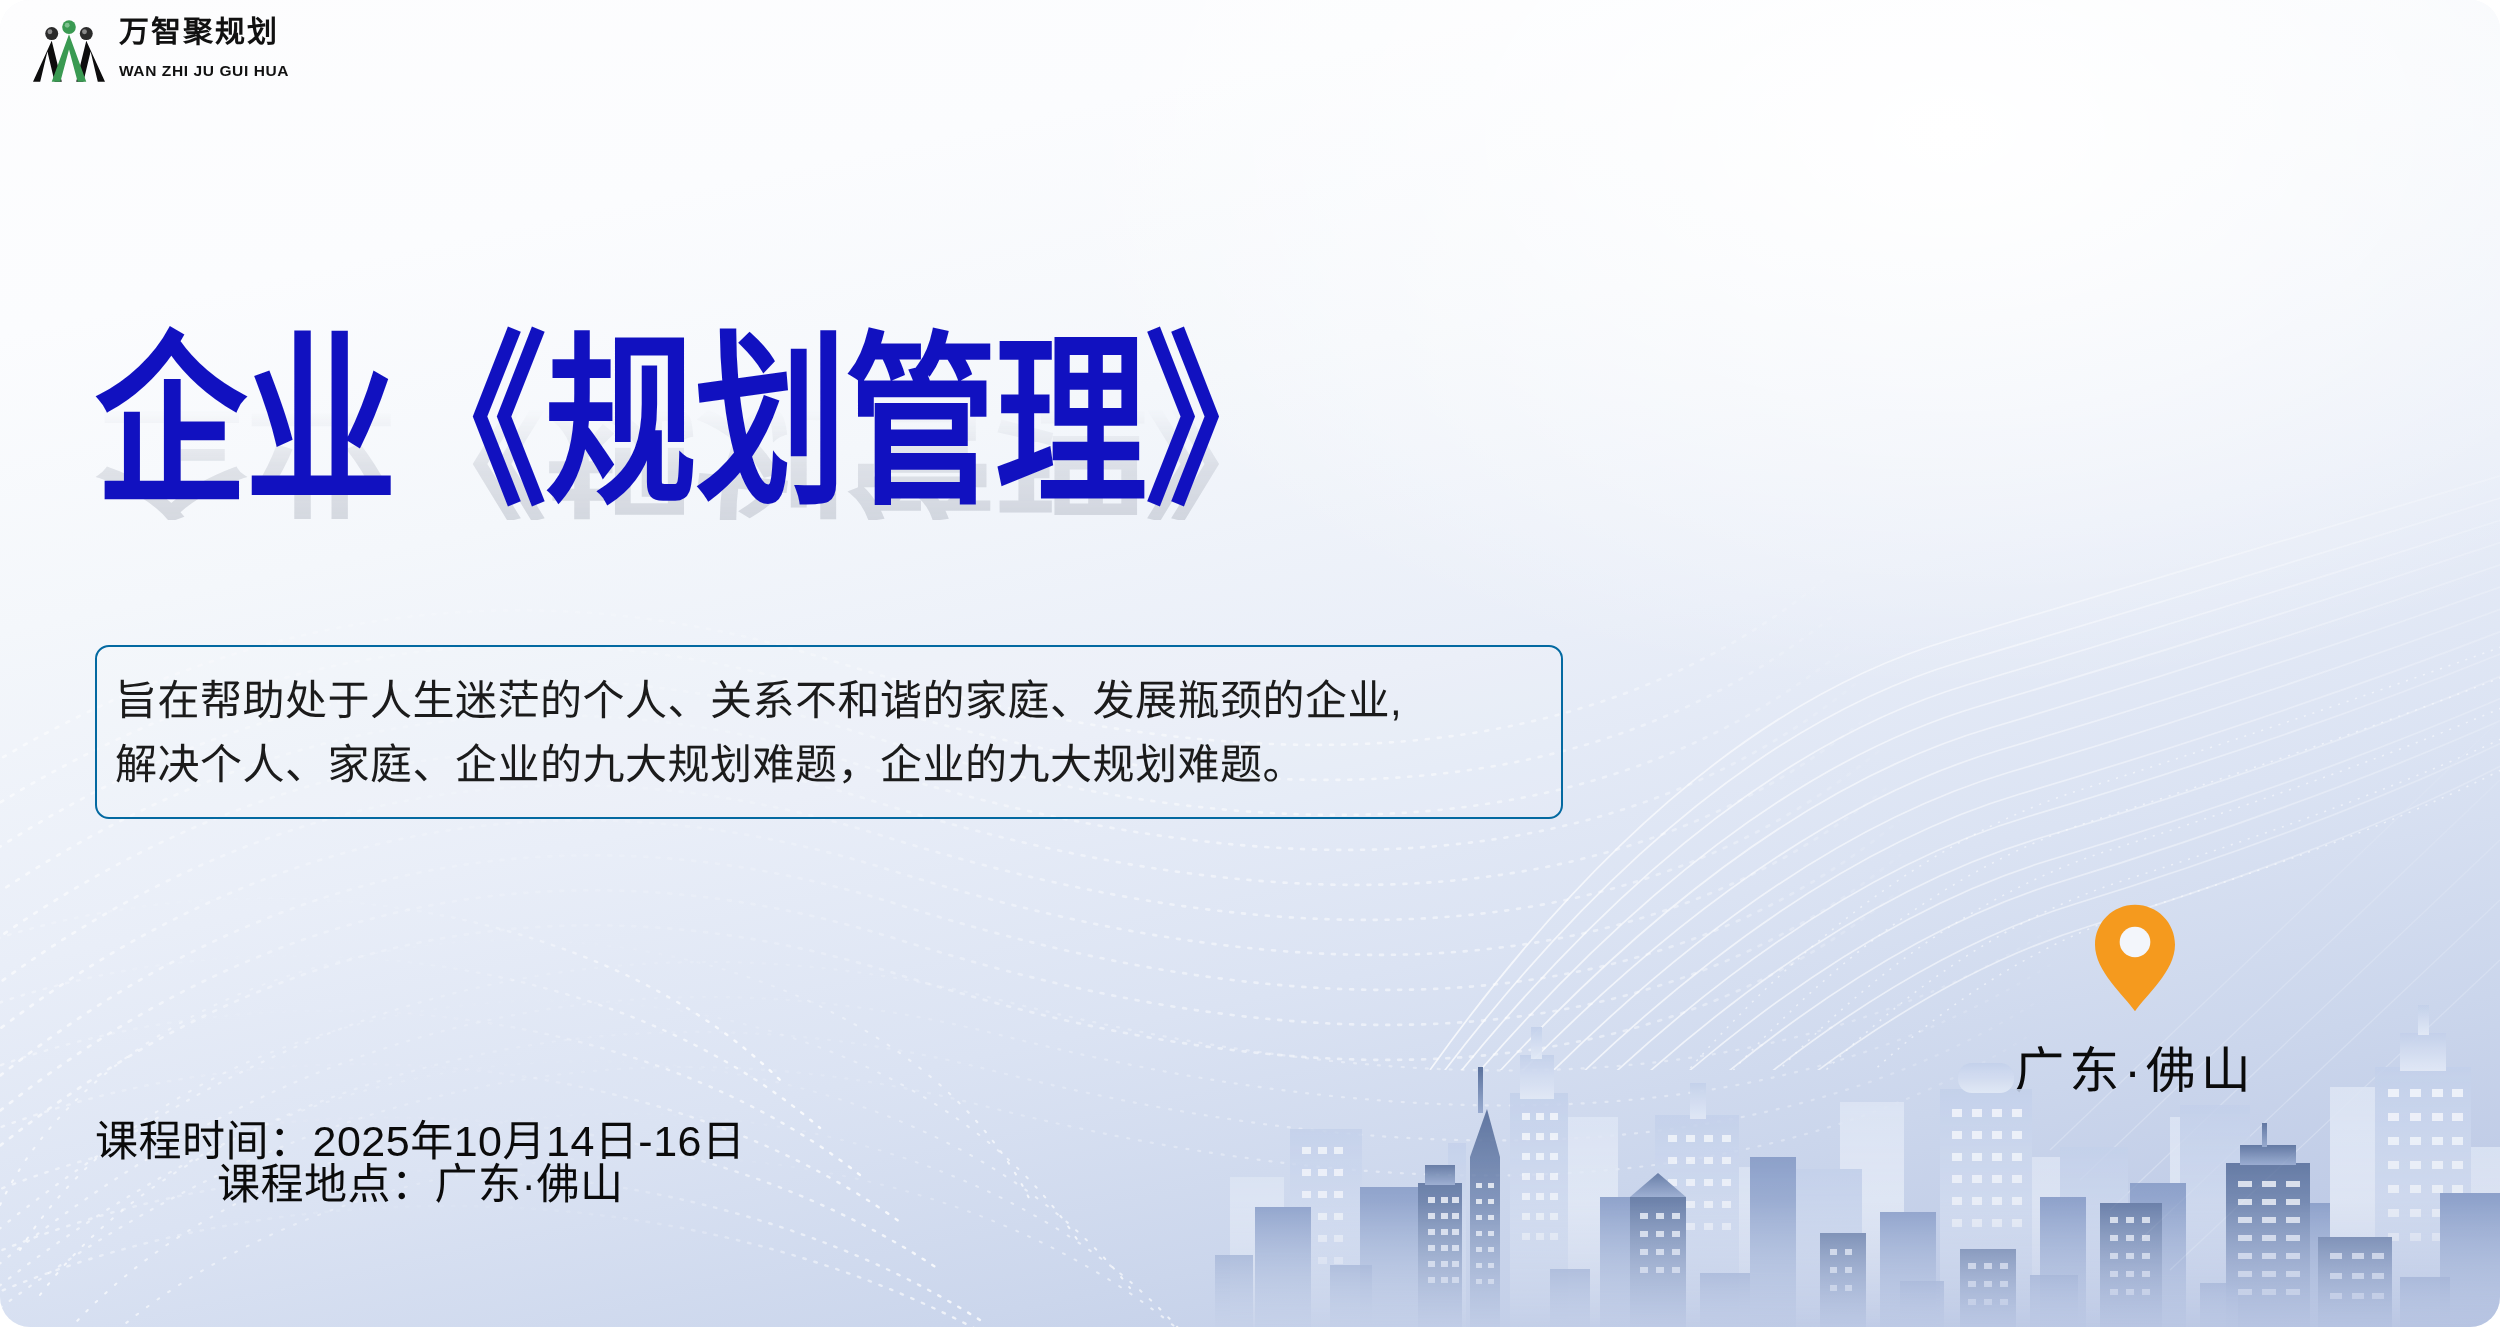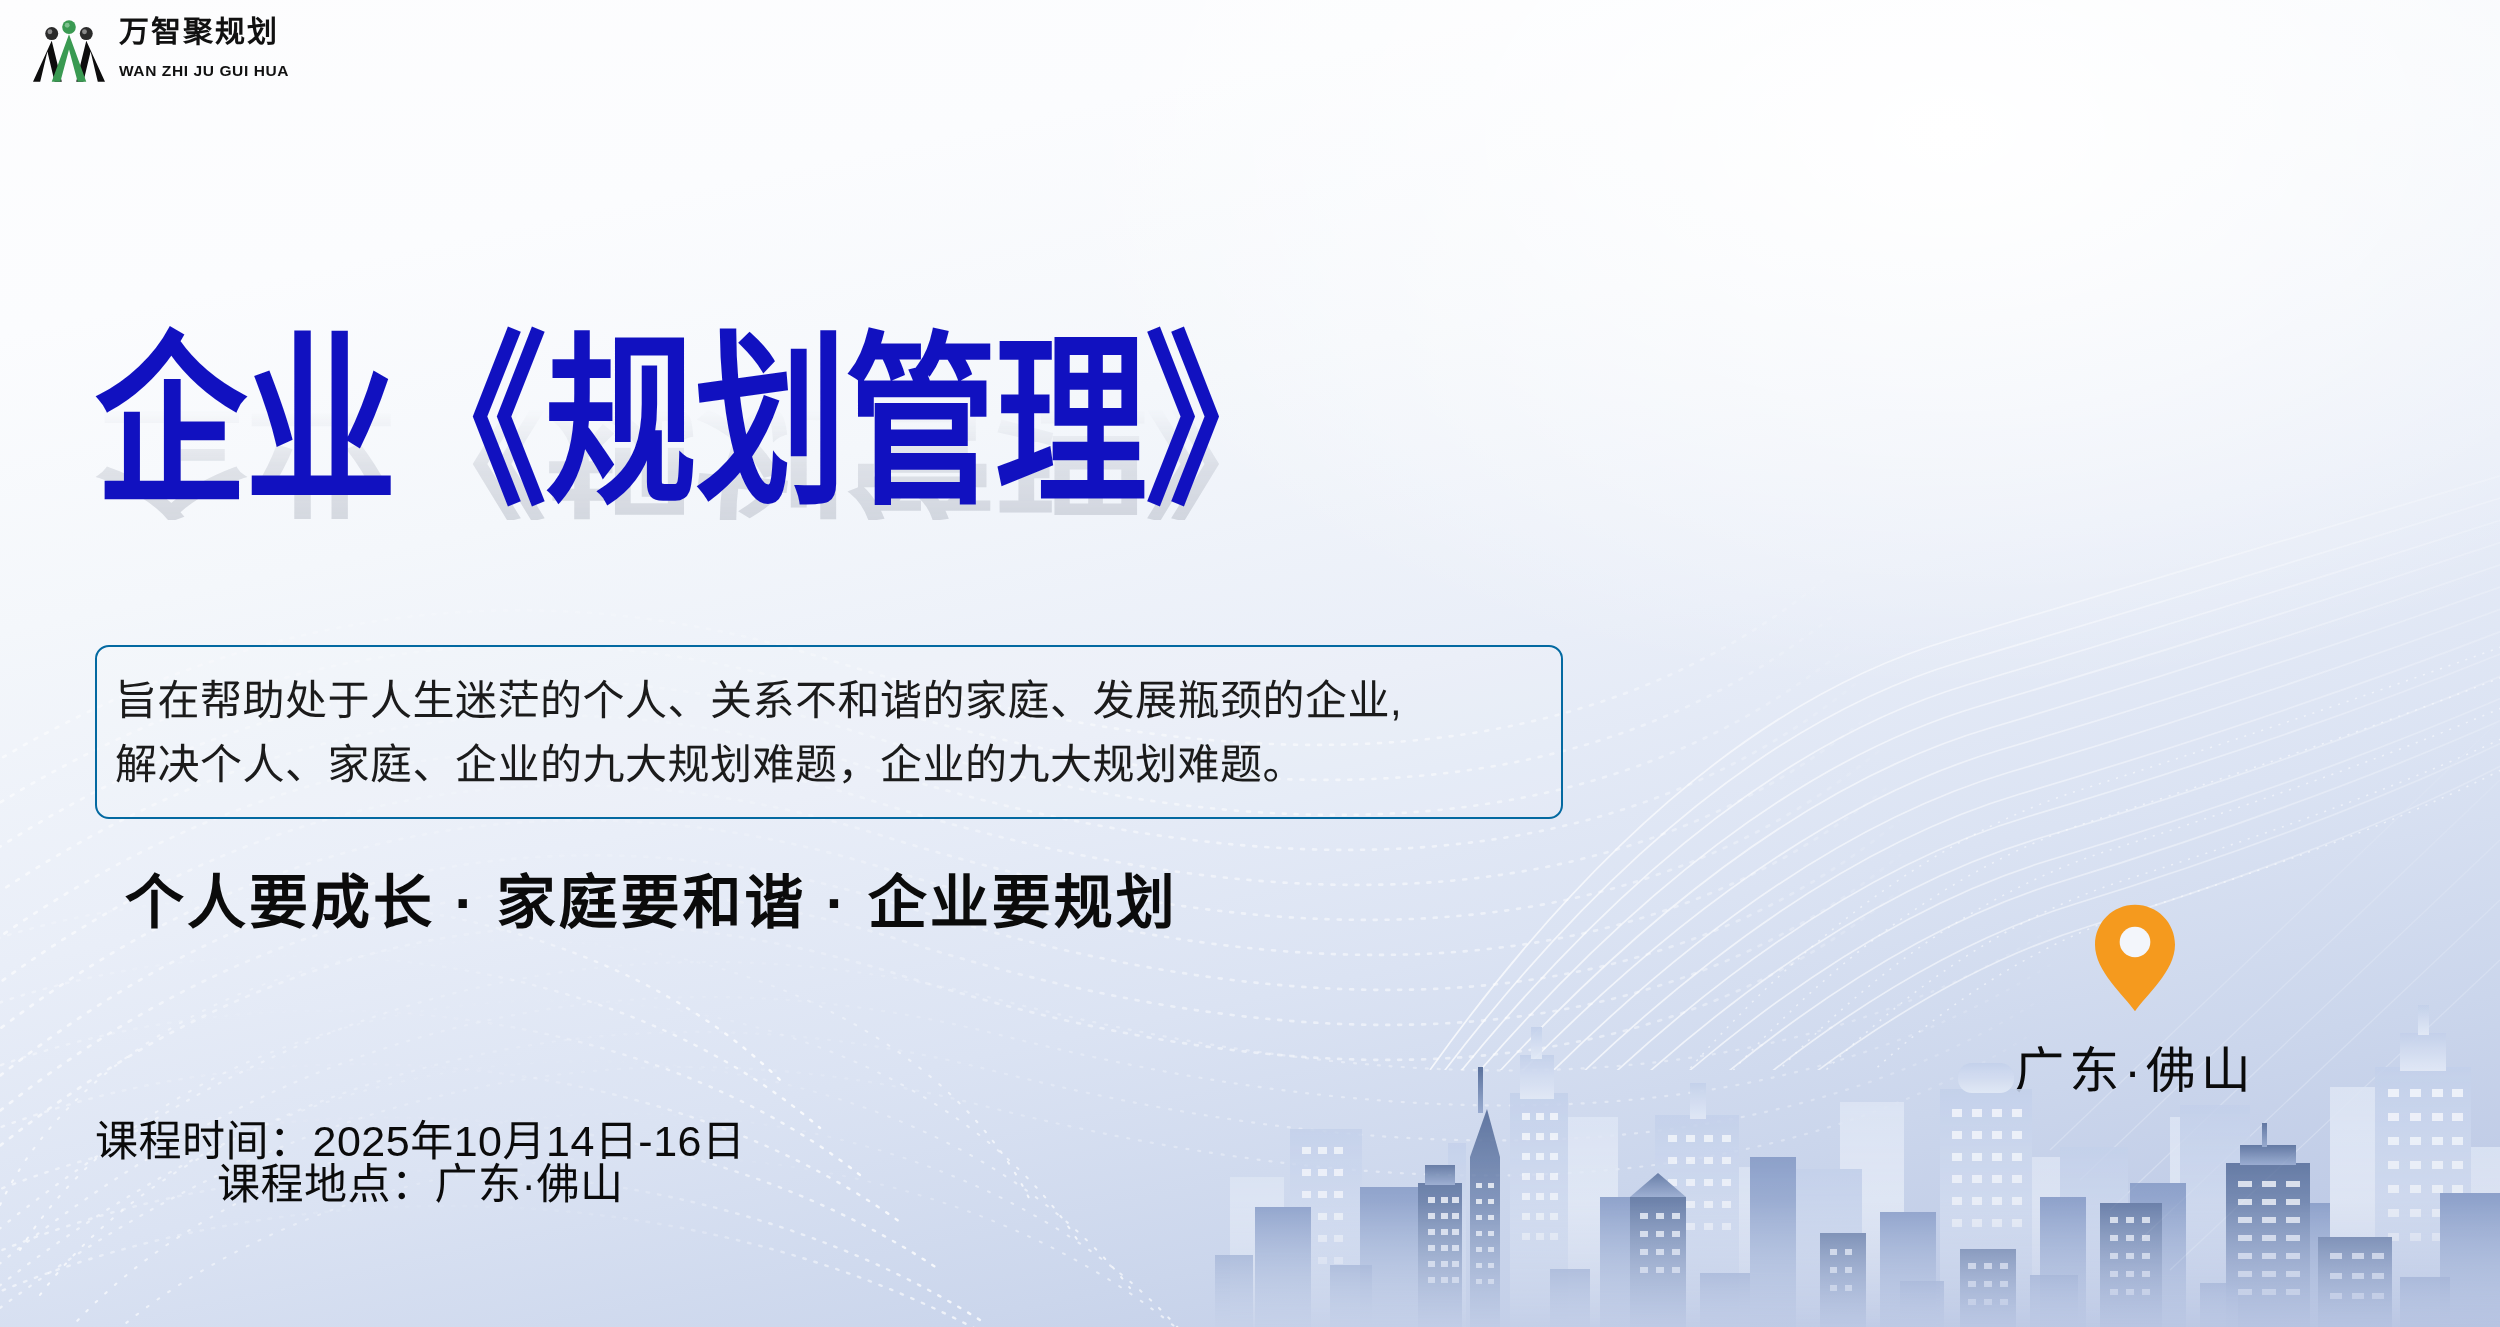--- a/index.html
+++ b/index.html
@@ -8,20 +8,21 @@
     padding: 0;
     background: #ffffff;
   }
   #poster {
     position: relative;
     width: 2500px;
     height: 1327px;
     overflow: hidden;
     font-family: "Liberation Sans", "DejaVu Sans", sans-serif;
     background: #f7f9fc;
+    border-radius: 30px;
   }
 
   
   .bg-base {
     position: absolute; inset: 0;
     background:
       radial-gradient(ellipse 1500px 900px at 78% 10%, #ffffff 0%, rgba(255,255,255,0.0) 62%),
       linear-gradient(168deg,
         #fdfdfe 0%,
         #fbfcfe 18%,
@@ -269,21 +270,20 @@
   <div class="title-reflection">企业《规划管理》</div>
   <div class="title-block">
     <h1 class="main-title">企业《规划管理》</h1>
   </div>
 
   <div class="desc-box">
     <div class="desc-line">旨在帮助处于人生迷茫的个人、关系不和谐的家庭、发展瓶颈的企业,</div>
     <div class="desc-line">解决个人、家庭、企业的九大规划难题，企业的九大规划难题。</div>
   </div>
 
-  <div class="slogan">个人要成长 · 家庭要和谐 · 企业要规划</div>
 
   <div class="location-wrap">
     <svg class="pin-icon" viewBox="0 0 64 84">
       <path d="M32 2 C 15.4 2 2 15.4 2 32 C 2 52 24 70 32 82 C 40 70 62 52 62 32 C 62 15.4 48.6 2 32 2 Z" fill="#F59A1E"></path>
       <circle cx="32" cy="30" r="11.5" fill="#f3f6fb"></circle>
     </svg>
     <div class="location-label">广东·佛山</div>
   </div>
 
   <div class="course-info">

